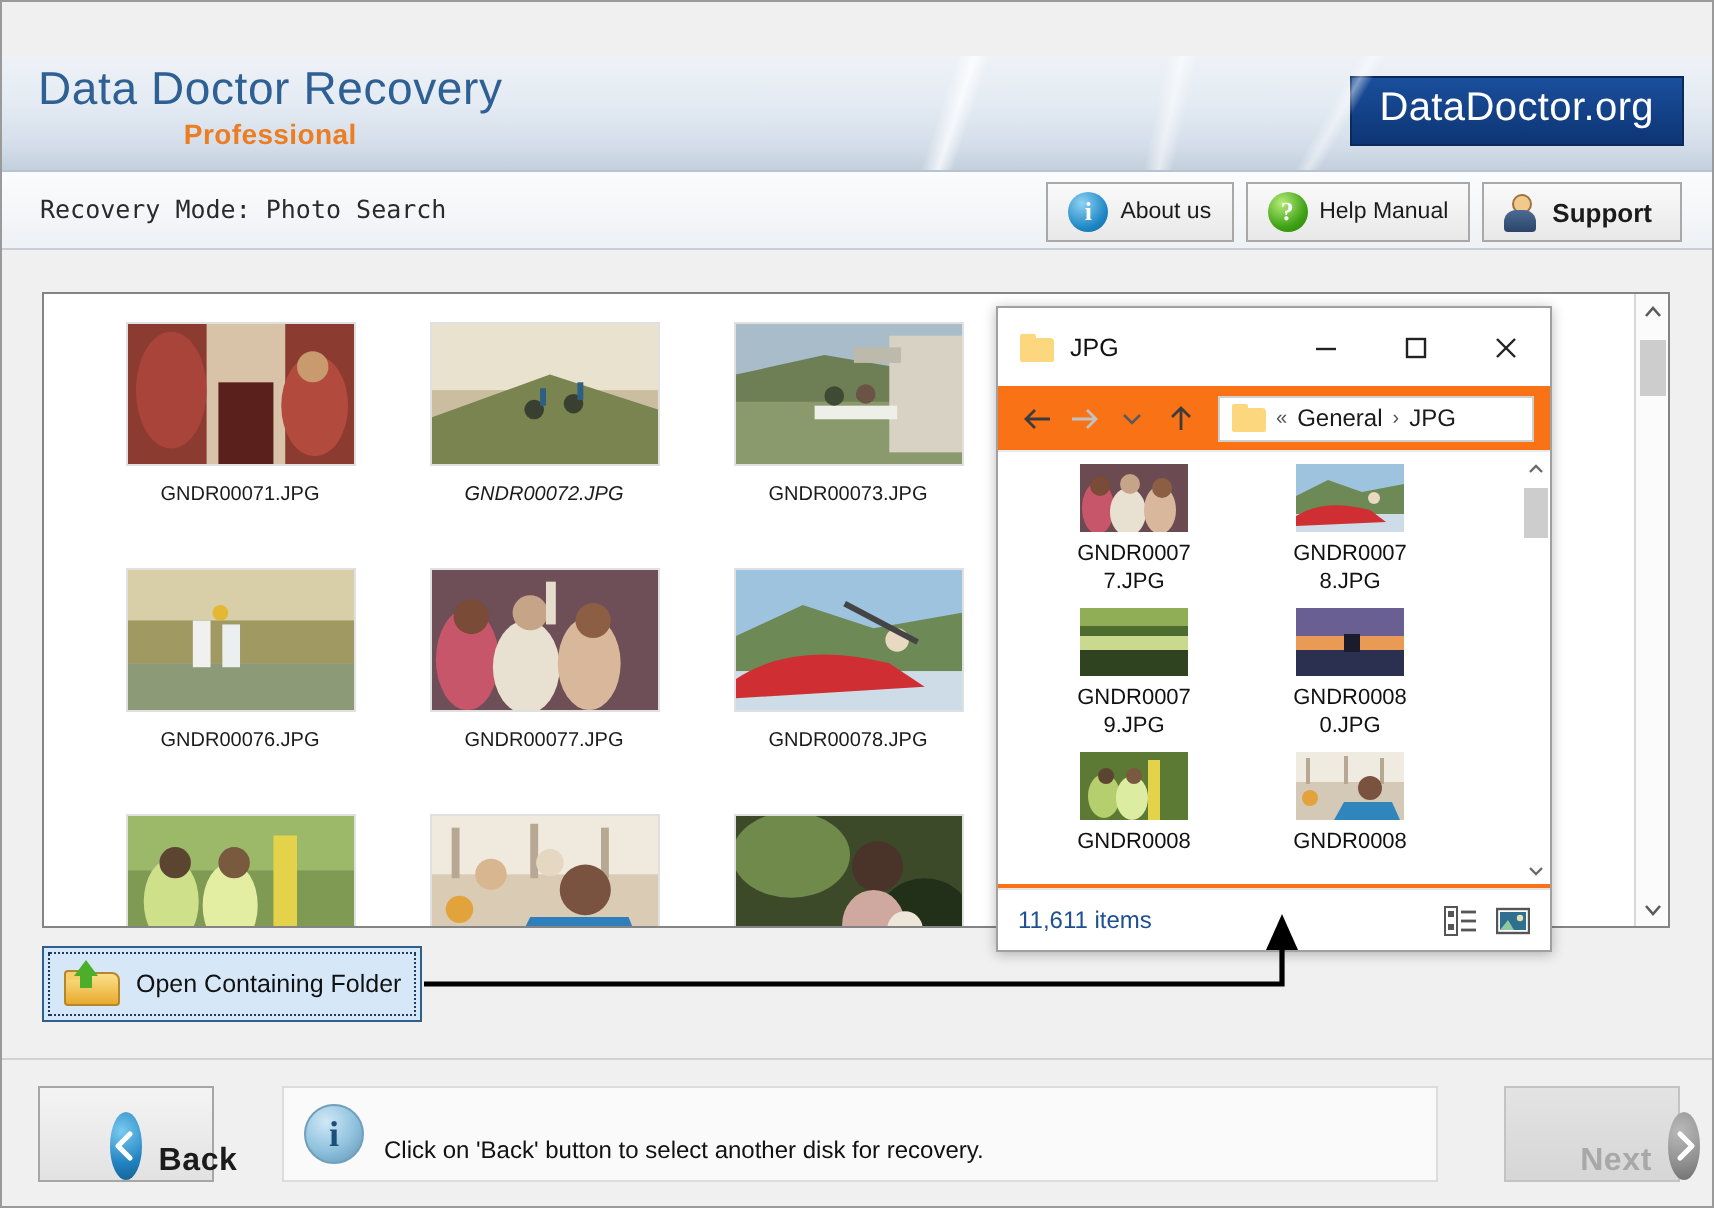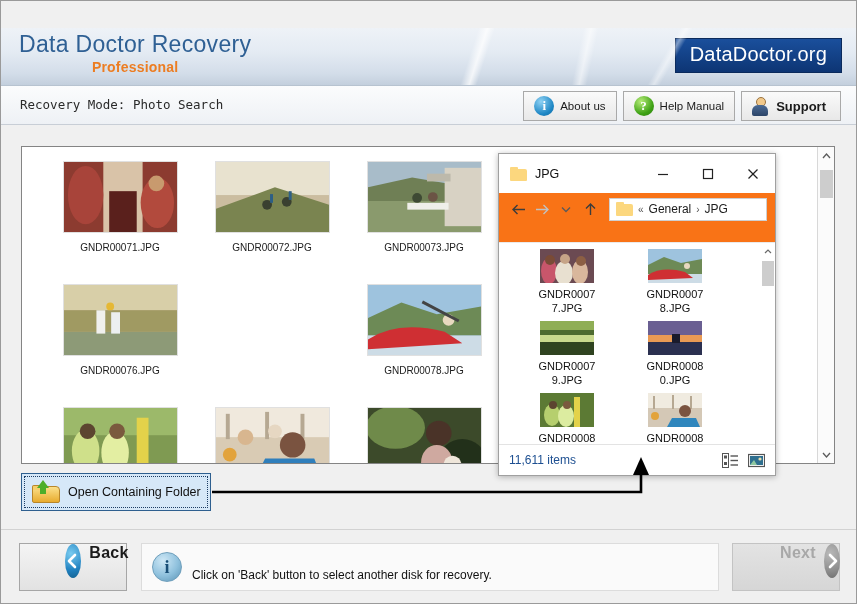--- a/index.html
+++ b/index.html
@@ -180,24 +180,24 @@
 
   
   .callout { position: absolute; left: 0; top: 0; width: 857px; height: 604px; pointer-events:none; z-index:5;}
 
   
   .footer {
     position: absolute; left: 0; top: 528px; width: 855px; height: 74px;
     background: #f0f0f0; border-top: 1px solid #d2d2d2;
   }
   .navbtn {
-    position: absolute; top: 13px; height: 48px; width: 108px;
+    position: absolute; top: 13px; height: 48px; width: 88px;
     background: linear-gradient(to bottom, #f4f4f4, #e2e2e2);
     border: 1px solid #a6a6a6;
-    display:flex; align-items:flex-start; justify-content:center; gap: 8px; padding-left: 48px;
+    display:flex; align-items:flex-end; justify-content:center; gap: 8px; padding-left: 48px;
   }
   .navbtn.back { left: 18px; }
   .navbtn.next { right: 16px; background: linear-gradient(to bottom, #e3e3e3, #d6d6d6); border-color:#c3c3c3;}
   .nav-label { font-size: 16px; font-weight: bold; color: #1b1b1b; letter-spacing:.3px;}
   .navbtn.next .nav-label { color: #a8a8a8; }
   .nav-circ {
     width: 34px; height: 34px; border-radius: 50%;
     display:flex; align-items:center; justify-content:center; color:#fff;
   }
   .circ-blue { background: radial-gradient(circle at 36% 28%, #79cbf0, #2081c0 62%, #14618f); }
@@ -244,21 +244,20 @@
   .ex-addr {
     flex: 1; height: 23px; margin-left: 6px; background:#fff;
     border: 1px solid #cfcfcf; display:flex; align-items:center; gap:5px; padding: 0 6px;
     font-size: 12px; color: #1b1b1b;
   }
   .ex-addr .sep { color: #555; font-size: 10px; }
   .ex-body {
     position: relative; height: 217px; background: #fff;
     border-top: 1px solid #eaeaea;
     overflow: hidden;
-    margin-top: 17px;
   }
   .ex-grid { position:absolute; left:0; top:0; width: 260px; height: 217px; }
   .ex-cell { position: absolute; width: 108px; text-align:center; }
   .ex-thumb { width: 54px; height: 34px; display:block; margin: 0 auto; }
   .ex-cap { font-size: 11px; color: #111; line-height: 14px; margin-top: 4px; }
   .ex-vscroll {
     position:absolute; right: 0; top: 0; width: 14px; height: 217px; background: #fff;
   }
   .ex-vs-arrow { width: 14px; height: 16px; display:flex;align-items:center;justify-content:center;color:#6a6a6a;}
   .ex-vs-arrow.bottom { position:absolute; bottom: 0; left:0; }
@@ -312,21 +311,21 @@
           <svg class="thumb" viewBox="0 0 115 72" preserveAspectRatio="none">
             <rect width="115" height="72" fill="#8c3b30"></rect>
             <rect x="40" y="0" width="40" height="72" fill="#d9c3a8"></rect>
             <rect x="46" y="30" width="28" height="42" fill="#5a201c"></rect>
             <ellipse cx="22" cy="34" rx="18" ry="30" fill="#a8443a"></ellipse>
             <ellipse cx="95" cy="42" rx="17" ry="26" fill="#b24a3d"></ellipse>
             <ellipse cx="94" cy="22" rx="8" ry="8" fill="#c89a6e"></ellipse>
           </svg>
           <div class="cap">GNDR00071.JPG</div>
         </div>
-        <div class="cell" style="left:170px; top:14px;">
+        <div class="cell" style="left:170px; top:14px;font-style:italic;">
           <svg class="thumb" viewBox="0 0 115 72" preserveAspectRatio="none">
             <rect width="115" height="72" fill="#cbbda0"></rect>
             <rect width="115" height="34" fill="#e8e2cf"></rect>
             <path d="M0 48 L60 26 L115 44 L115 72 L0 72 Z" fill="#7a8450"></path>
             <circle cx="52" cy="44" r="5" fill="#3a4030"></circle>
             <circle cx="72" cy="41" r="5" fill="#3a4030"></circle>
             <rect x="55" y="33" width="3" height="9" fill="#2d5f86"></rect>
             <rect x="74" y="30" width="3" height="9" fill="#2d5f86"></rect>
           </svg>
           <div class="cap">GNDR00072.JPG</div>
@@ -349,20 +348,33 @@
           <svg class="thumb" viewBox="0 0 115 72" preserveAspectRatio="none">
             <rect width="115" height="72" fill="#b8a97f"></rect>
             <rect width="115" height="26" fill="#d8cfa8"></rect>
             <rect y="48" width="115" height="24" fill="#8d9a77"></rect>
             <rect x="0" y="26" width="115" height="22" fill="#a09a62"></rect>
             <rect x="33" y="26" width="9" height="24" fill="#f0f0ee"></rect>
             <rect x="48" y="28" width="9" height="22" fill="#eceff0"></rect>
             <circle cx="47" cy="22" r="4" fill="#e5b834"></circle>
           </svg>
           <div class="cap">GNDR00076.JPG</div>
+        </div>
+        <div class="cell" style="left:170px; top:137px;">
+          <svg class="thumb" viewBox="0 0 115 72" preserveAspectRatio="none">
+            <rect width="115" height="72" fill="#6e4f58"></rect>
+            <ellipse cx="18" cy="46" rx="16" ry="26" fill="#c8566b"></ellipse>
+            <ellipse cx="48" cy="50" rx="17" ry="24" fill="#e8e0d0"></ellipse>
+            <ellipse cx="80" cy="48" rx="16" ry="24" fill="#d8b79b"></ellipse>
+            <circle cx="20" cy="24" r="9" fill="#7a4b36"></circle>
+            <circle cx="50" cy="22" r="9" fill="#c6a487"></circle>
+            <circle cx="82" cy="26" r="9" fill="#8c5f44"></circle>
+            <rect x="58" y="6" width="5" height="22" fill="#e6dccb"></rect>
+          </svg>
+          <div class="cap">GNDR00077.JPG</div>
         </div>
         <div class="cell" style="left:322px; top:137px;">
           <svg class="thumb" viewBox="0 0 115 72" preserveAspectRatio="none">
             <rect width="115" height="72" fill="#9ec3de"></rect>
             <path d="M0 34 L34 18 L70 30 L115 22 L115 52 L0 52 Z" fill="#6d8a56"></path>
             <rect y="52" width="115" height="20" fill="#cddce6"></rect>
             <path d="M0 56 Q30 36 78 48 L96 60 L0 66 Z" fill="#cf2f33"></path>
             <circle cx="82" cy="36" r="6" fill="#e8d9c0"></circle>
             <rect x="56" y="16" width="42" height="3" transform="rotate(28 56 16)" fill="#444"></rect>
           </svg>

